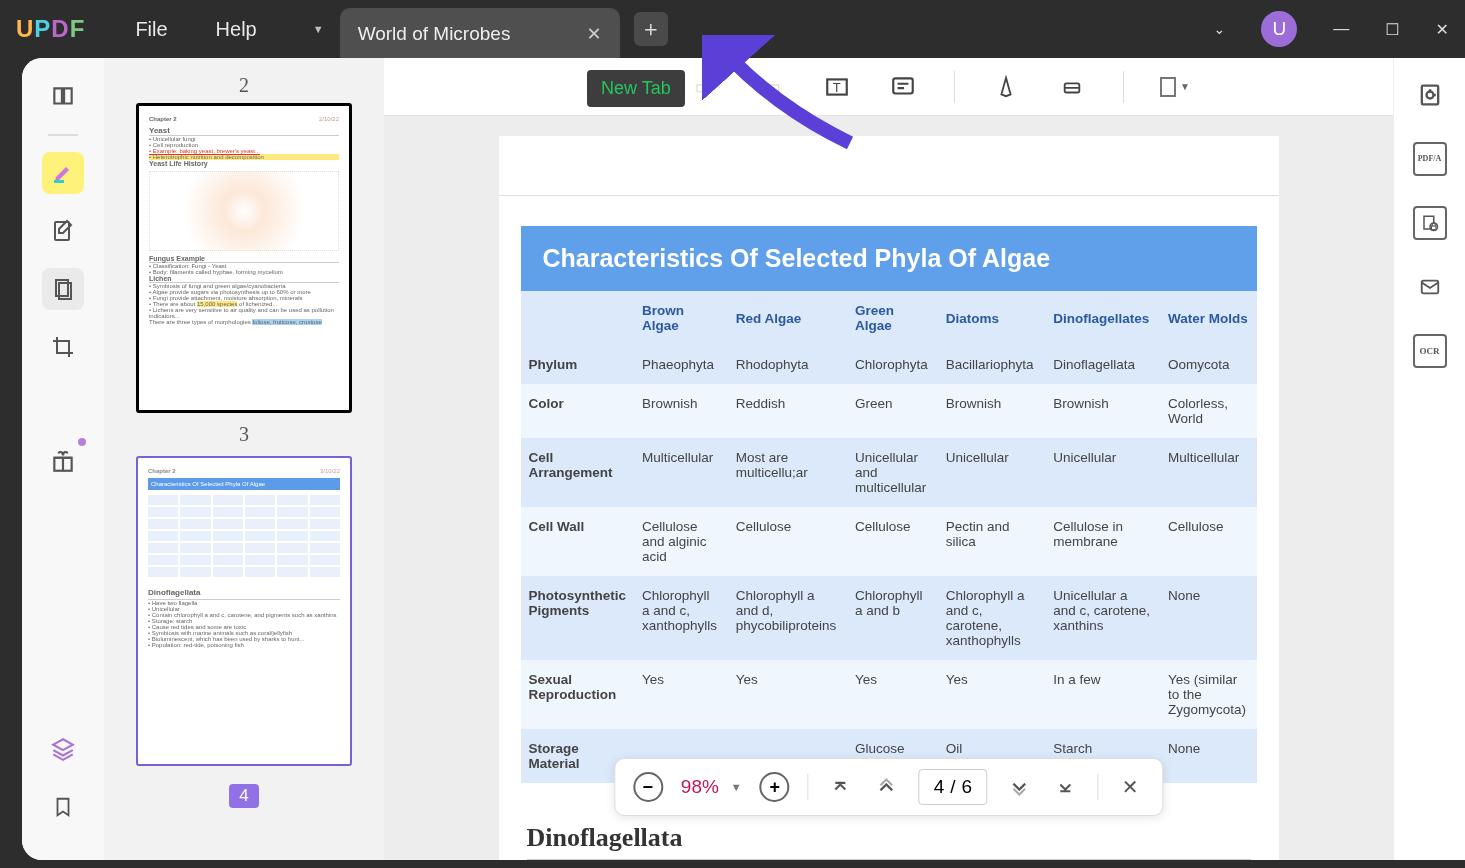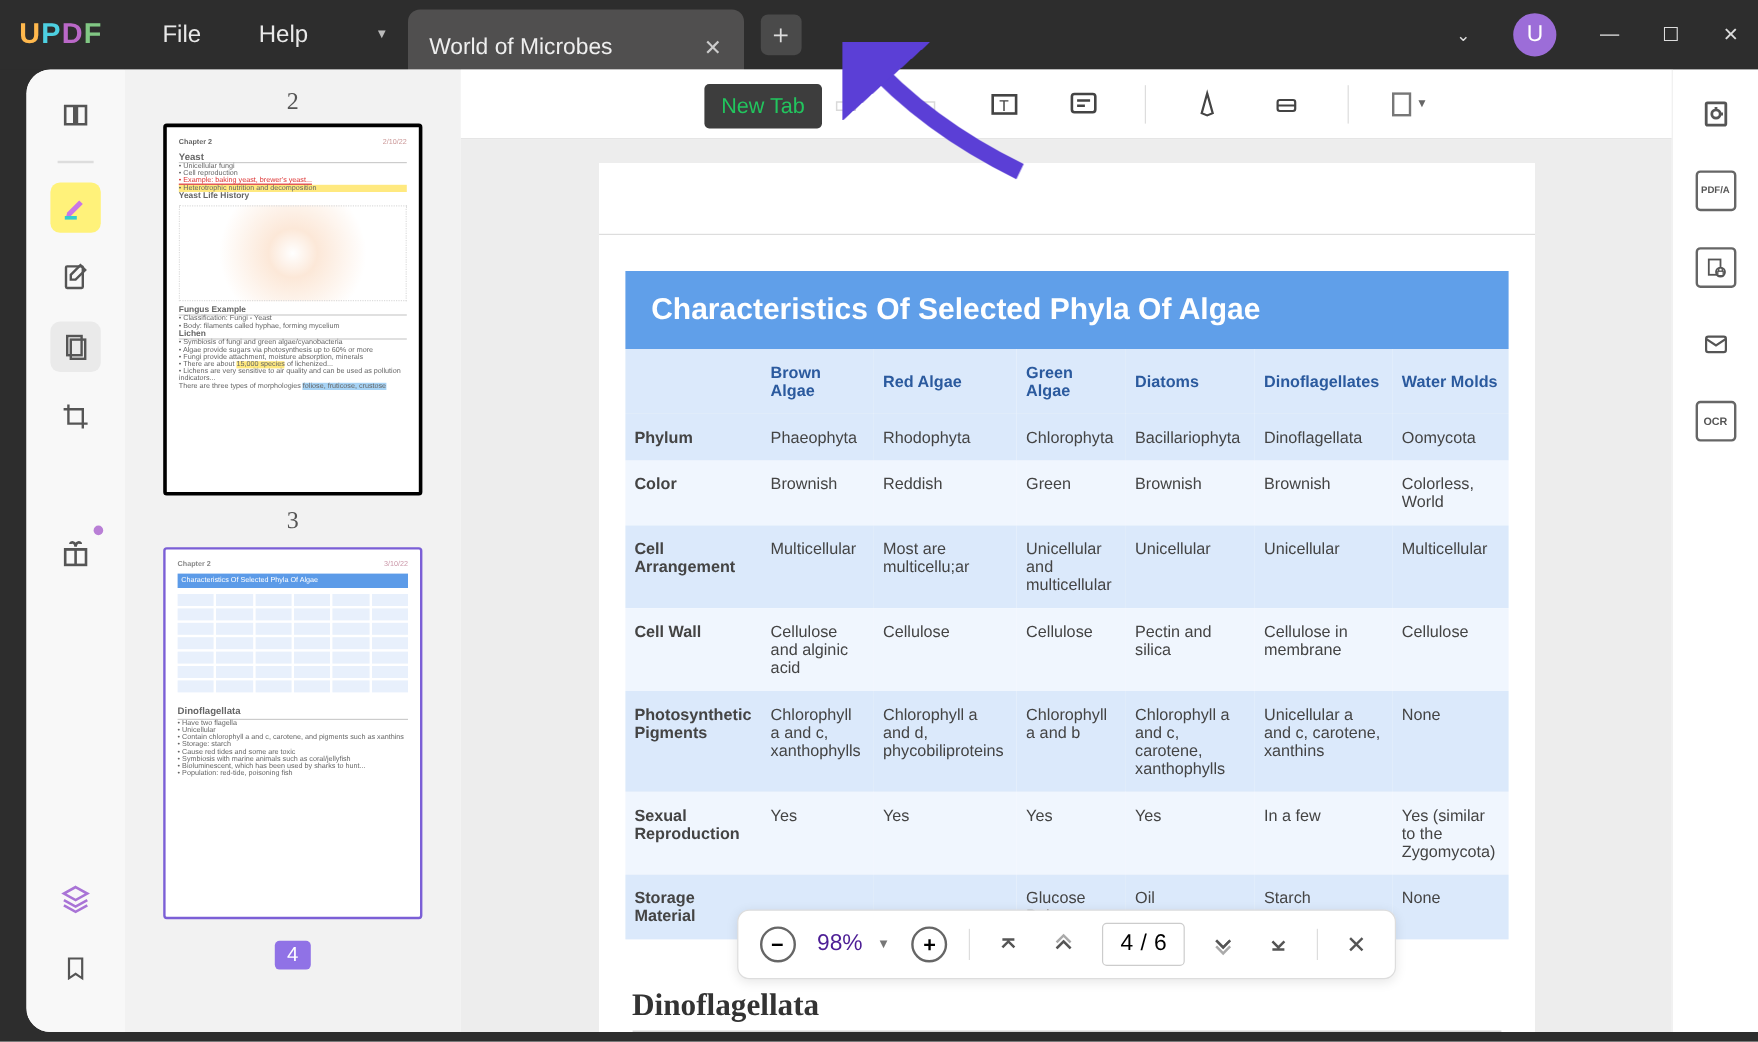--- a/index.html
+++ b/index.html
@@ -4,21 +4,21 @@
 <style>
 * { box-sizing: border-box; margin: 0; padding: 0; }
 body { font-family: -apple-system, BlinkMacSystemFont, 'Segoe UI', Arial, sans-serif; background: #2d2d2d; width: 1465px; height: 868px; overflow: hidden; position: relative; }
 
 .titlebar { height: 58px; background: #2d2d2d; display: flex; align-items: center; padding: 0 16px; color: #e8e8e8; }
 .logo { font-size: 24px; font-weight: 700; margin-right: 50px; letter-spacing: 1px; }
 .logo .u1 { color: #ffb84d; } .logo .p { color: #4dd0e1; } .logo .d { color: #ba68c8; } .logo .f { color: #81c784; }
 .menu-item { font-size: 20px; margin-right: 48px; cursor: pointer; }
 .tab-bar { display: flex; align-items: center; }
 .dropdown-arrow { color: #bbb; margin-right: 8px; padding: 8px; cursor: pointer; font-size: 11px; }
-.tab { background: #504f4f; border-radius: 10px 10px 0 0; padding: 10px 18px; display: flex; align-items: flex-end; min-width: 280px; justify-content: space-between; height: 53px; margin-top: 10px; }
+.tab { background: #504f4f; border-radius: 10px 10px 0 0; padding: 10px 18px; display: flex; align-items: center; min-width: 280px; justify-content: space-between; height: 53px; margin-top: 10px; }
 .tab-title { color: #eee; font-size: 19px; }
 .tab-close { color: #ccc; font-size: 18px; cursor: pointer; margin-left: 16px; }
 .new-tab-btn { background: #4a4a4a; width: 34px; height: 34px; border-radius: 6px; display: flex; align-items: center; justify-content: center; color: #ddd; font-size: 22px; margin-left: 14px; cursor: pointer; }
 .window-controls { margin-left: auto; display: flex; align-items: center; gap: 36px; color: #ddd; }
 .win-ctrl { cursor: pointer; font-size: 16px; }
 .caret-down { font-size: 14px; cursor: pointer; }
 .avatar { width: 36px; height: 36px; border-radius: 50%; background: #9c6dd8; color: #fff; display: flex; align-items: center; justify-content: center; font-size: 19px; font-weight: 500; }
 
 .workspace { position: absolute; top: 58px; left: 22px; right: 0; bottom: 8px; background: #fff; border-radius: 20px 0 0 20px; display: flex; overflow: hidden; }
 
@@ -65,27 +65,27 @@
 .algae-table tr:nth-child(even) td { background: #f0f6fe; }
 .algae-table tr:nth-child(odd) td { background: #dbe9fb; }
 .row-label { font-weight: 600; color: #333; }
 
 .heading-dino { font-size: 26px; font-weight: 700; color: #333; margin: 40px 28px 6px; font-family: Georgia, serif; }
 .heading-underline { height: 1px; background: #ccc; margin: 0 28px; }
 
 .page-controls { position: absolute; bottom: 44px; left: 50%; transform: translateX(-50%); background: #fff; border: 1px solid #ddd; border-radius: 10px; box-shadow: 0 2px 10px rgba(0,0,0,0.1); display: flex; align-items: center; padding: 10px 18px; gap: 18px; z-index: 40; }
 .ctrl-btn { width: 28px; height: 28px; display: flex; align-items: center; justify-content: center; cursor: pointer; color: #555; font-size: 20px; }
 .zoom-circle { width: 30px; height: 30px; border: 2px solid #666; border-radius: 50%; display: flex; align-items: center; justify-content: center; font-size: 18px; font-weight: 700; cursor: pointer; }
-.zoom-text { font-size: 19px; color: #4c1d95; }
+.zoom-text { font-size: 19px; color: #be185d; }
 .zoom-caret { font-size: 11px; color: #777; margin-left: -6px; }
 .page-box { border: 1px solid #ccc; border-radius: 4px; padding: 6px 14px; font-size: 19px; display: flex; gap: 6px; }
 .ctrl-sep { width: 1px; height: 26px; background: #ddd; }
 
 .right-sidebar { width: 72px; background: #fff; display: flex; flex-direction: column; align-items: center; padding-top: 20px; gap: 30px; border-left: 1px solid #eee; }
-.r-icon { width: 34px; height: 34px; display: flex; align-items: center; justify-content: center; cursor: pointer; color: #555; font-size: 13px; border: 2px solid #666; border-radius: 4px; font-weight: 600; position: relative; }
+.r-icon { width: 34px; height: 34px; display: flex; align-items: center; justify-content: center; cursor: pointer; color: #555; font-size: 13px; border: 2px solid #666; border-radius: 4px; font-weight: 600; position: relative; font-family: Liberation Serif, serif; }
 .r-icon.noborder { border: none; font-size: 24px; }
 
 .arrow-overlay { position: absolute; top: 35px; left: 702px; z-index: 60; pointer-events: none; }
 .thumb-diag { width: 100%; height: 80px; background: radial-gradient(circle, #fff, #fce8d8 20%, #fff 60%); border: 1px dotted #ddd; margin: 4px 0; }
 .thumb-hl { background: #ffe97f; }
 .thumb-bl { background: #a7d3f5; }
 </style>
 </head>
 <body>
 

